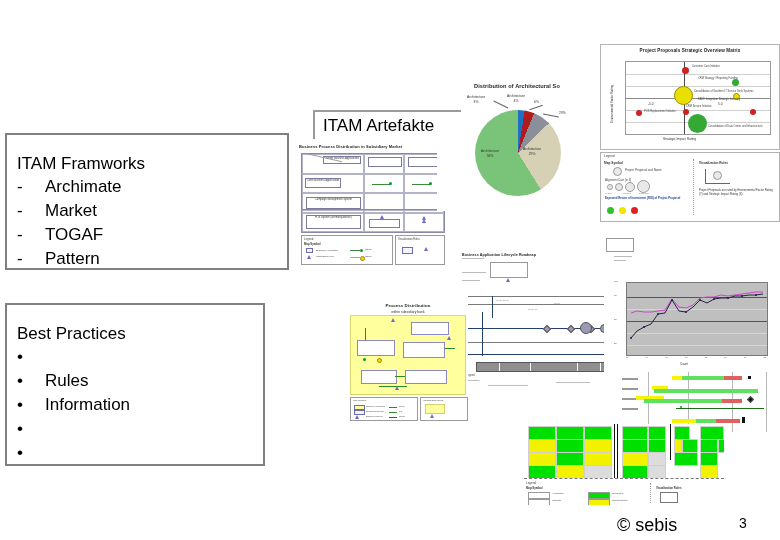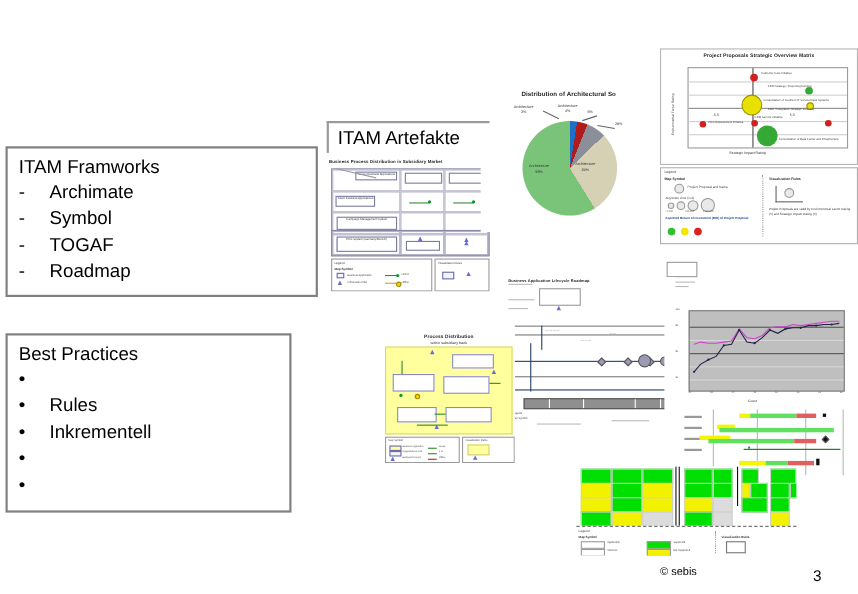--- a/index.html
+++ b/index.html
@@ -12,35 +12,35 @@
     overflow:hidden;
   }
   .slide{position:absolute;inset:0;}
 
   
   .textbox{
     position:absolute;
     background:#ffffff;
     border:2px solid #808080;
     box-sizing:border-box;
-    padding:6px 10px 4px 10px;
+    padding:18px 10px 4px 10px;
   }
   #box-frameworks{left:5px;top:133px;width:284px;height:137px;}
   #box-practices{left:5px;top:303px;width:260px;height:163px;}
   .tb-title{font-size:17px;line-height:22px;white-space:nowrap;}
   .tb-list{list-style:none;margin:0;padding:0;}
   .tb-list li{
     font-size:17px;line-height:24px;
     display:flex;white-space:nowrap;
   }
   .tb-bullet{display:inline-block;width:28px;flex:0 0 28px;}
 
   
   #box-artefakte{
-    position:absolute;left:297px;top:110px;width:148px;height:29px;
+    position:absolute;left:313px;top:110px;width:148px;height:29px;
     background:#ffffff;
     border-top:2px solid #9a9a9a;
     border-left:2px solid #9a9a9a;
     box-sizing:border-box;
     display:flex;align-items:center;
     padding-left:8px;
     z-index:30;
   }
   #box-artefakte .tb-title{font-size:17px;}
 
@@ -49,22 +49,22 @@
     position:absolute;left:26px;top:495px;
     font-size:8px;line-height:11px;color:#000;
     white-space:nowrap;
   }
   .footer-note a{color:#1f4e9c;text-decoration:underline;}
   .footer-title{
     position:absolute;left:22px;top:513px;
     font-size:17px;white-space:nowrap;
   }
   .footer-copy{
-    position:absolute;left:600px;top:515px;
-    font-size:10px;white-space:nowrap;
+    position:absolute;left:617px;top:515px;
+    font-size:18px;white-space:nowrap;
   }
   .footer-page{
     position:absolute;left:739px;top:515px;
     font-size:14px;
   }
 
   
   .fig{position:absolute;background:#fff;overflow:hidden;}
   .fig-title{
     font-size:4.6px;font-weight:bold;color:#222;
@@ -594,46 +594,46 @@
 
   <div class="textbox" id="box-frameworks">
     <div class="tb-title">ITAM Framworks</div>
     <ul class="tb-list">
       <li>
         <span class="tb-bullet">-</span>
         <span>Archimate</span>
       </li>
       <li>
         <span class="tb-bullet">-</span>
-        <span>Symbol</span>
+        <span>Market</span>
       </li>
       <li>
         <span class="tb-bullet">-</span>
         <span>TOGAF</span>
       </li>
       <li>
         <span class="tb-bullet">-</span>
-        <span>Roadmap</span>
+        <span>Pattern</span>
       </li>
     </ul>
   </div>
 
   <div class="textbox" id="box-practices">
     <div class="tb-title">Best Practices</div>
     <ul class="tb-list">
       <li>
         <span class="tb-bullet">•</span>
       </li>
       <li>
         <span class="tb-bullet">•</span>
         <span>Rules</span>
       </li>
       <li>
         <span class="tb-bullet">•</span>
-        <span>Inkrementell</span>
+        <span>Information</span>
       </li>
       <li>
         <span class="tb-bullet">•</span>
       </li>
       <li>
         <span class="tb-bullet">•</span>
       </li>
     </ul>
   </div>
 

